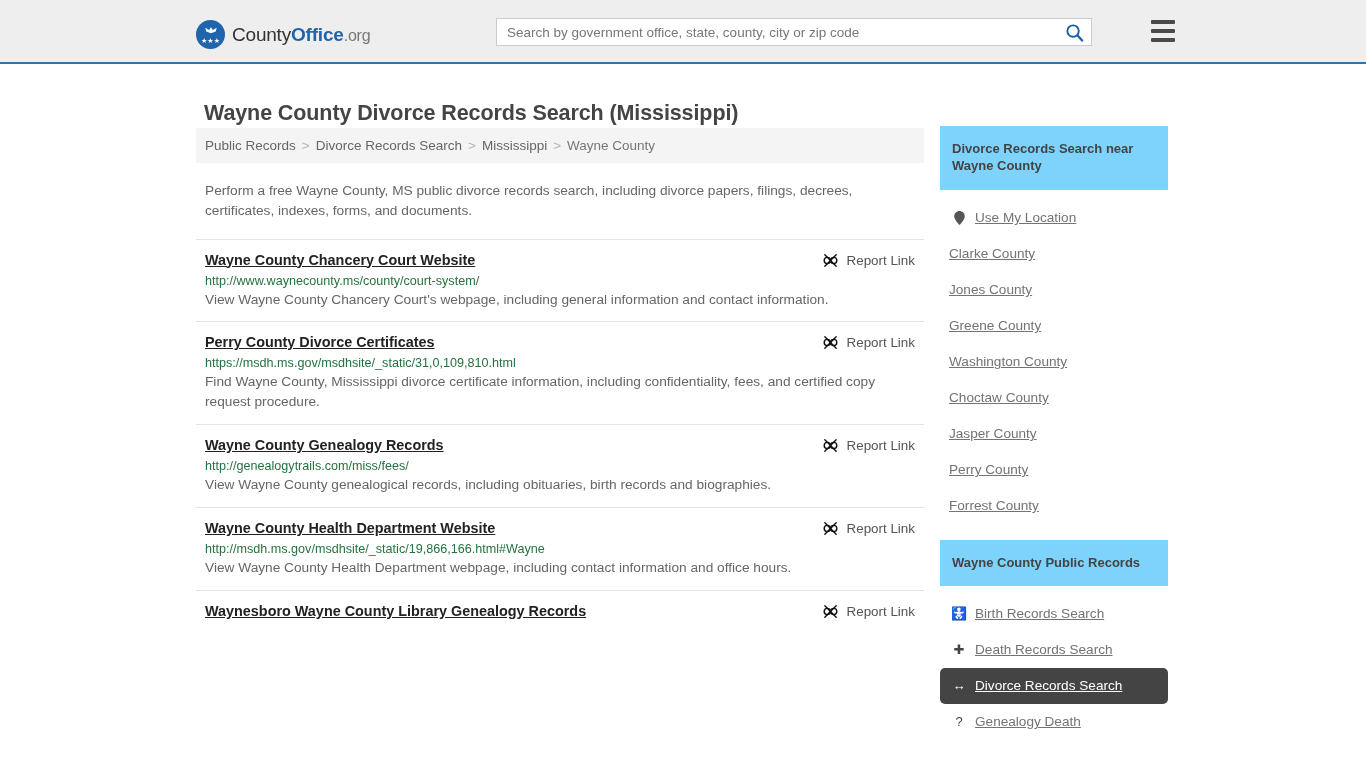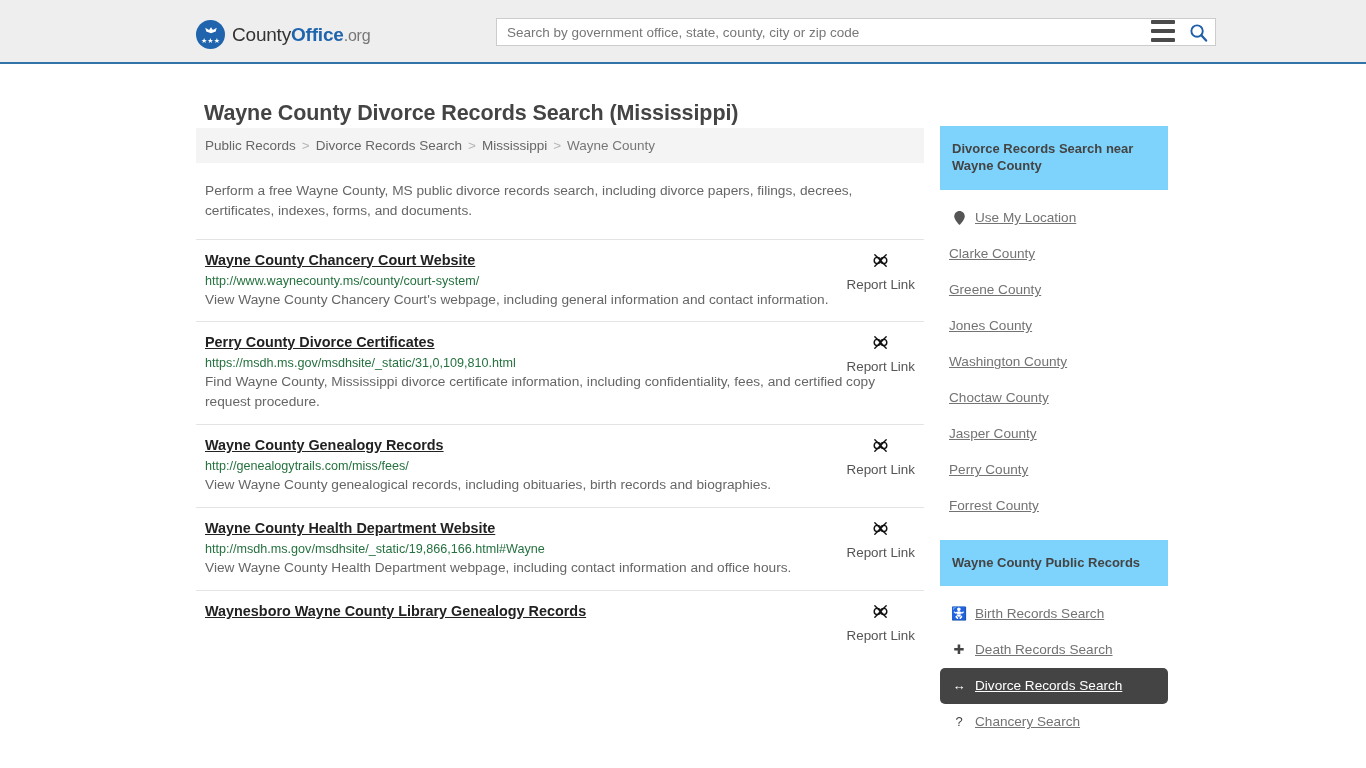--- a/index.html
+++ b/index.html
@@ -58,21 +58,21 @@
     white-space: nowrap;
   }
   .logo-text .t1 { color: #333333; }
   .logo-text .t2 { color: #1f64ad; font-weight: bold; }
   .logo-text .t3 { color: #777777; font-size: 16px; }
 
   .search-wrap {
     position: absolute;
     left: 496px;
     top: 18px;
-    width: 720px;
+    width: 596px;
     height: 28px;
     background: #ffffff;
     border: 1px solid #cccccc;
     display: flex;
     align-items: center;
   }
   .search-input {
     flex: 1;
     border: none;
     outline: none;
@@ -202,21 +202,20 @@
     max-width: 700px;
   }
   .report-link {
     position: absolute;
     right: 9px;
     top: 12px;
     display: flex;
     align-items: center;
     gap: 8px;
     cursor: pointer;
-    flex-direction: column;
   }
   .report-link .label {
     font-size: 13.4px;
     color: #555555;
     white-space: nowrap;
   }
   .broken-icon { width: 17px; height: 17px; flex: none; }
 
   
   .side-box { margin-bottom: 16px; }
@@ -398,24 +397,24 @@
             <svg class="pin" viewBox="0 0 12 16">
               <path d="M6 0 C2.7 0 0 2.7 0 6 C0 10.5 6 16 6 16 C6 16 12 10.5 12 6 C12 2.7 9.3 0 6 0 Z" fill="#555"></path>
             </svg>
           </span>
           <span class="txt">Use My Location</span>
         </li>
         <li class="side-item no-icon">
           <span class="txt">Clarke County</span>
         </li>
         <li class="side-item no-icon">
+          <span class="txt">Jones County</span>
+        </li>
+        <li class="side-item no-icon">
           <span class="txt">Greene County</span>
-        </li>
-        <li class="side-item no-icon">
-          <span class="txt">Jones County</span>
         </li>
         <li class="side-item no-icon">
           <span class="txt">Washington County</span>
         </li>
         <li class="side-item no-icon">
           <span class="txt">Choctaw County</span>
         </li>
         <li class="side-item no-icon">
           <span class="txt">Jasper County</span>
         </li>
@@ -438,21 +437,21 @@
         <li class="side-item">
           <span class="ico">✚</span>
           <span class="txt">Death Records Search</span>
         </li>
         <li class="side-item active">
           <span class="ico">↔</span>
           <span class="txt">Divorce Records Search</span>
         </li>
         <li class="side-item">
           <span class="ico">?</span>
-          <span class="txt">Chancery Search</span>
+          <span class="txt">Genealogy Death</span>
         </li>
         <li class="side-item">
           
           
         </li>
       </ul>
     </div>
 
   </div>
 </div>

